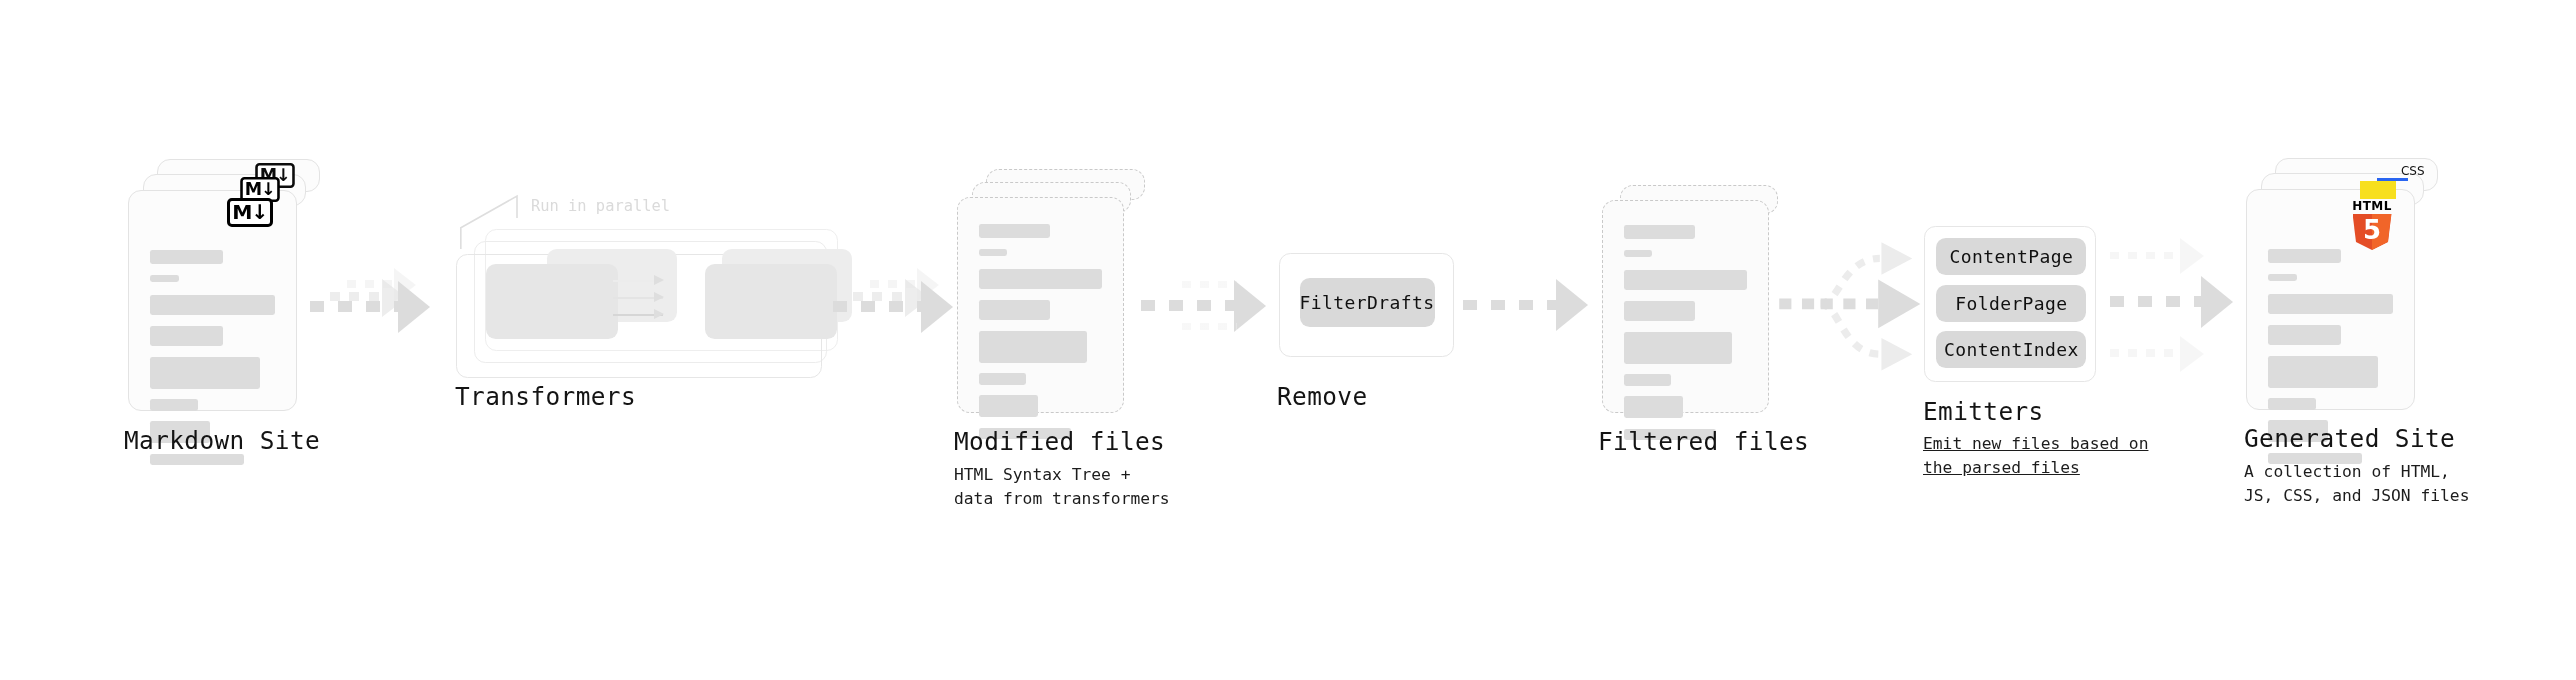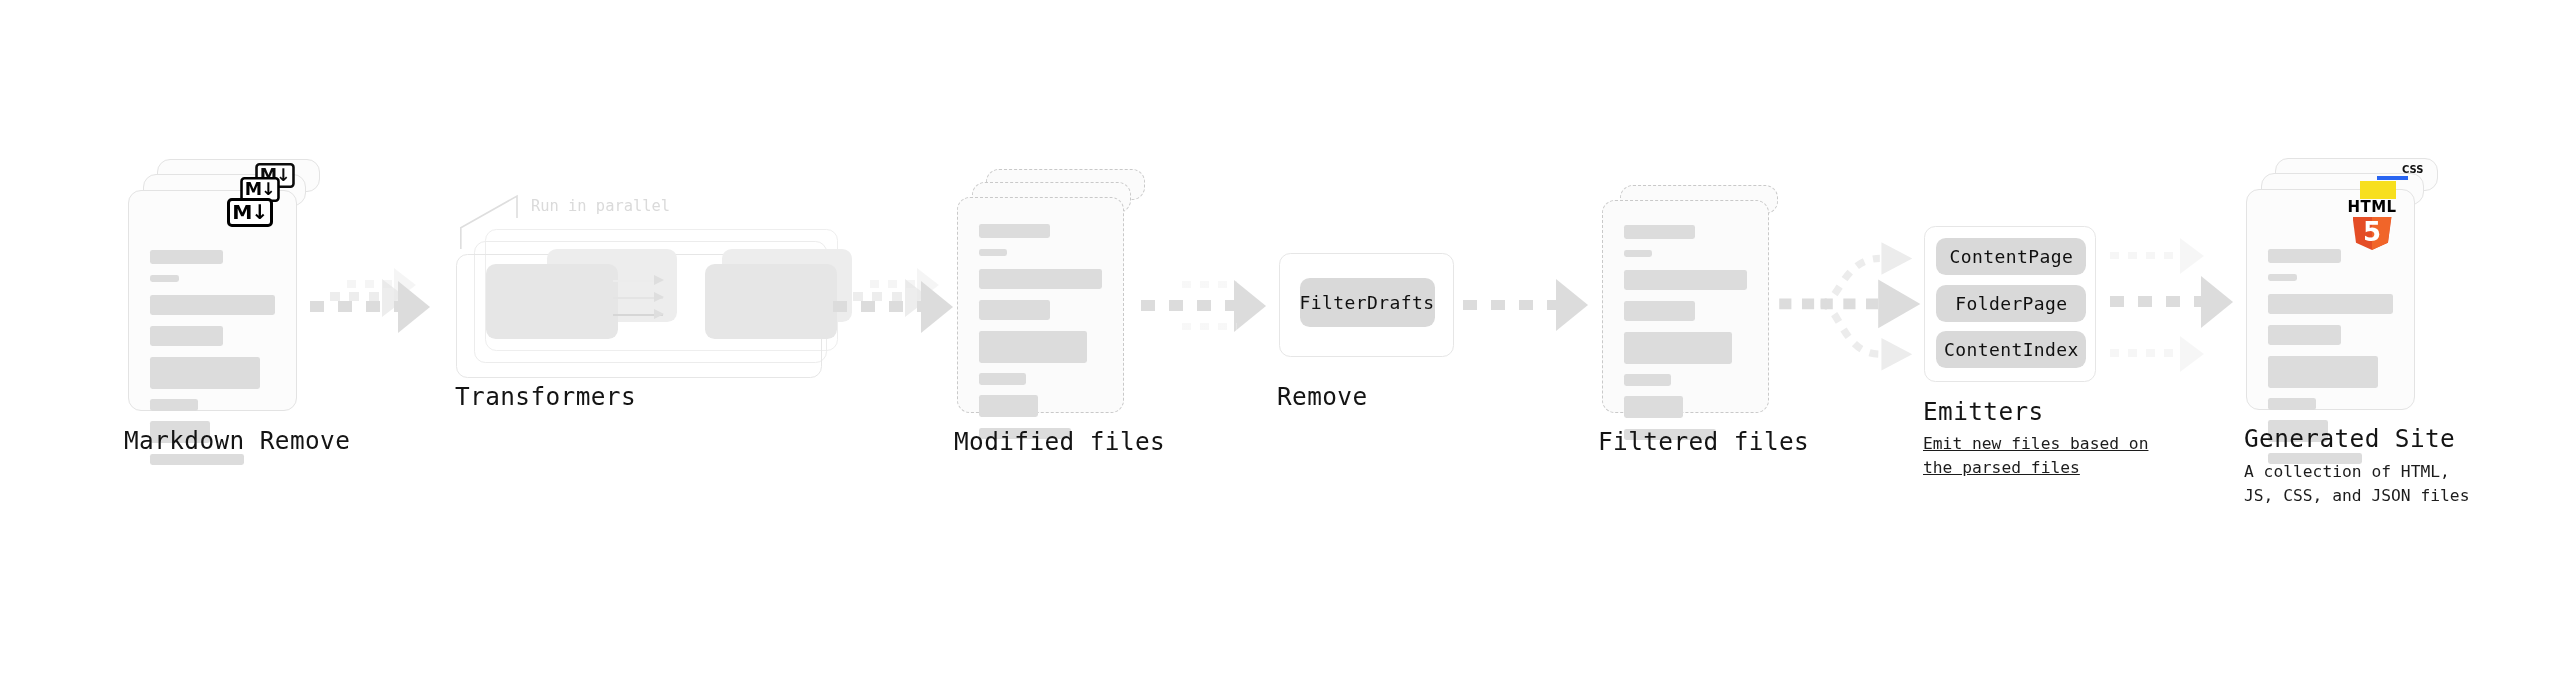--- a/index.html
+++ b/index.html
@@ -40,21 +40,21 @@
     color: #000;
     font-family: "DejaVu Sans", "Liberation Sans", sans-serif;
   }
   .md-badge.sm { transform: scale(.86); }
   .html5-badge {
     position: absolute;
     width: 44px; height: 50px;
     display: flex; flex-direction: column; align-items: center;
   }
   .html5-badge .cap {
-    font-size: 15px; font-weight: 700; color: #000;
+    font-size: 12px; font-weight: 700; color: #000;
     letter-spacing: 0.4px; line-height: 1;
     font-family: "DejaVu Sans", "Liberation Sans", sans-serif;
   }
   .html5-badge .shield {
     margin-top: 1.6px;
     width: 39px; height: 41px;
     background: #e44d26;
     clip-path: polygon(0% 0%, 100% 0%, 91% 78%, 50% 100%, 9% 78%);
     position: relative;
     display: flex; align-items: center; justify-content: center;
@@ -70,21 +70,21 @@
     color: #fff; font-weight: 700; font-size: 26px; line-height: 1;
     font-family: "DejaVu Sans", "Liberation Sans", sans-serif;
     margin-top: -3.3px;
   }
   .css-badge {
     position: absolute;
     width: 32.5px; height: 16.3px;
     display: flex; flex-direction: column; align-items: center; justify-content: flex-start;
   }
   .css-badge .t {
-    font-size: 10px; font-weight: 700; color: #111; line-height: 1;
+    font-size: 12px; font-weight: 400; color: #111; line-height: 1;
     font-family: "DejaVu Sans", "Liberation Sans", sans-serif;
     margin-left: 41px;
   }
   .css-badge .u { margin-top: 1.6px; width: 31px; height: 4.1px; background: #2965f1; }
   .js-badge {
     position: absolute;
     width: 36px; height: 18px;
     background: #f7df1e;
   }
 
@@ -184,21 +184,21 @@
         <div class="bar" style="width:38%; height:11.4px;"></div>
         <div class="bar" style="width:48%; height:22px;"></div>
         <div class="bar" style="width:75%; height:11.4px;"></div>
       </div>
     </div>
 
     <div class="md-badge sm" style="left:124px; top:1.6px; opacity:.95;">M↓</div>
     <div class="md-badge sm" style="left:109px; top:16.3px;">M↓</div>
     <div class="md-badge" style="left:99px; top:39px;">M↓</div>
   </div>
-  <div class="cap-title" style="left:124px; top:426px;">Markdown Remove</div>
+  <div class="cap-title" style="left:124px; top:426px;">Markdown Site</div>
 
   <div class="flow" style="left:310px; top:273px; width:120px; height:76px;">
     <div class="flow lvl1" style="position:absolute; left:37px; top:0px; width:83px; height:26px;">
       <div class="line" style="left:0; top:7.3px; width:52px; height:7.3px; background:repeating-linear-gradient(to right,#ebebeb 0,#ebebeb 9px,transparent 9px,transparent 18px);"></div>
       <div class="head" style="left:47px; top:-4.9px; border-top-width:17px; border-bottom-width:17px; border-left-width:22px; border-left-color:#ebebeb;"></div>
     </div>
     <div class="flow lvl2" style="position:absolute; left:19.5px; top:11.4px; width:94px; height:28px;">
       <div class="line" style="left:0; top:8.1px; width:57px; height:8.1px; background:repeating-linear-gradient(to right,#e6e6e6 0,#e6e6e6 9.8px,transparent 9.8px,transparent 19.5px);"></div>
       <div class="head" style="left:52px; top:-5.7px; border-top-width:19.5px; border-bottom-width:19.5px; border-left-width:25px; border-left-color:#e6e6e6;"></div>
     </div>
@@ -256,20 +256,22 @@
         <div class="bar" style="width:100%; height:20.3px;"></div>
         <div class="bar" style="width:58%; height:20.3px;"></div>
         <div class="bar" style="width:88%; height:32px;"></div>
         <div class="bar" style="width:38%; height:11.4px;"></div>
         <div class="bar" style="width:48%; height:22px;"></div>
         <div class="bar" style="width:75%; height:11.4px;"></div>
       </div>
     </div>
   </div>
   <div class="cap-title" style="left:954px; top:427px;">Modified files</div>
+  <div class="cap-sub" style="left:954px; top:463px; width:260px;">HTML Syntax Tree +
+data from transformers</div>
 
   <div class="flow" style="left:1141px; top:276px; width:130px; height:73px;">
     <div class="flow lvl1" style="position:absolute; left:41px; top:-1.6px; width:89px; height:24.4px;">
       <div class="line" style="left:0; top:6.5px; width:55px; height:7.3px; background:repeating-linear-gradient(to right,#efefef 0,#efefef 9px,transparent 9px,transparent 18px);"></div>
     </div>
     <div style="position:absolute; left:0px; top:24.4px;">
       <div class="line" style="left:0; top:0px; width:101px; height:10.6px;"></div>
       <div class="head" style="left:93px; top:-20.3px;"></div>
     </div>
     <div class="flow lvl1" style="position:absolute; left:41px; top:47px; width:89px; height:24.4px;">

